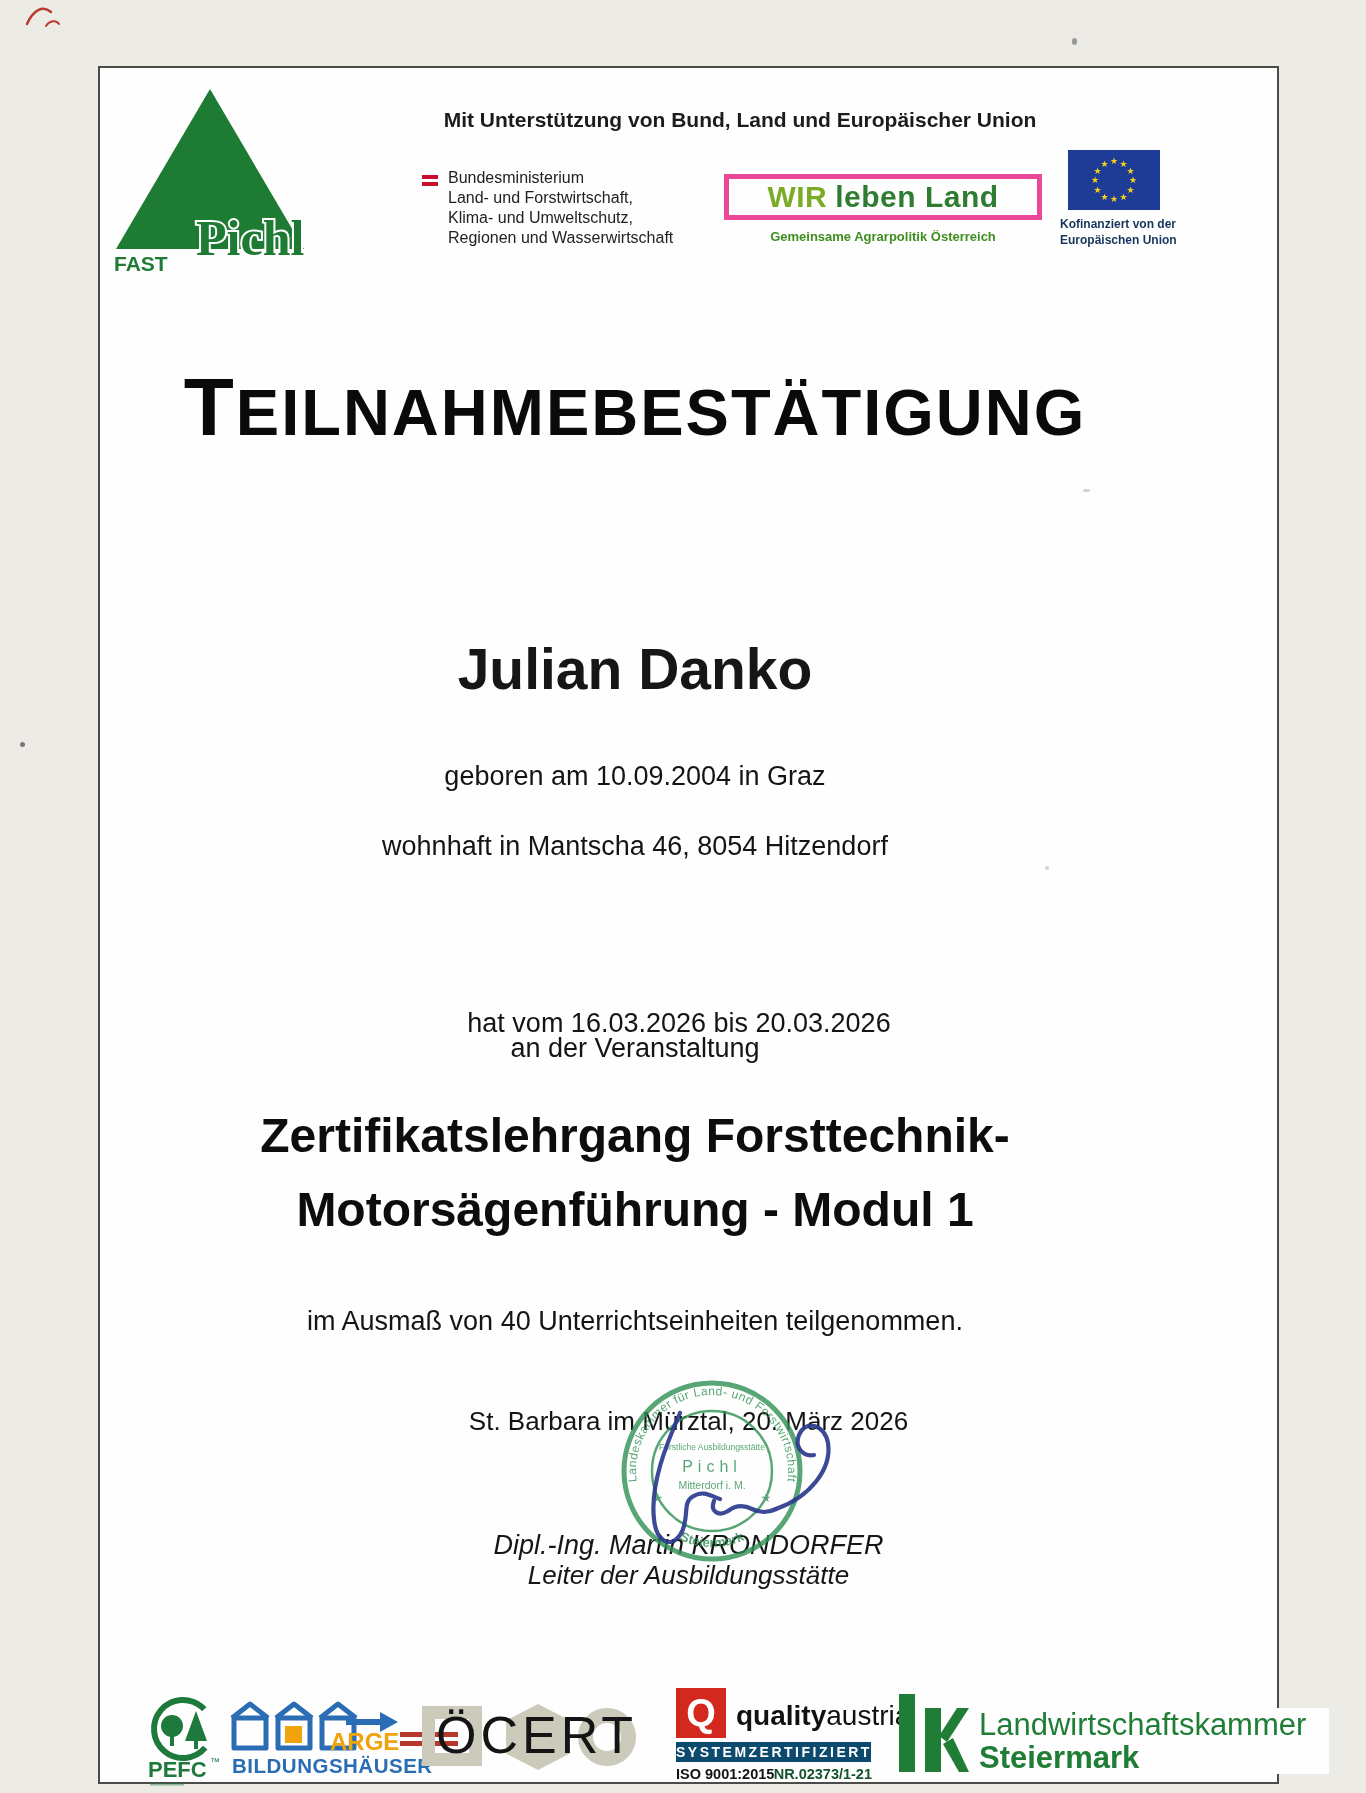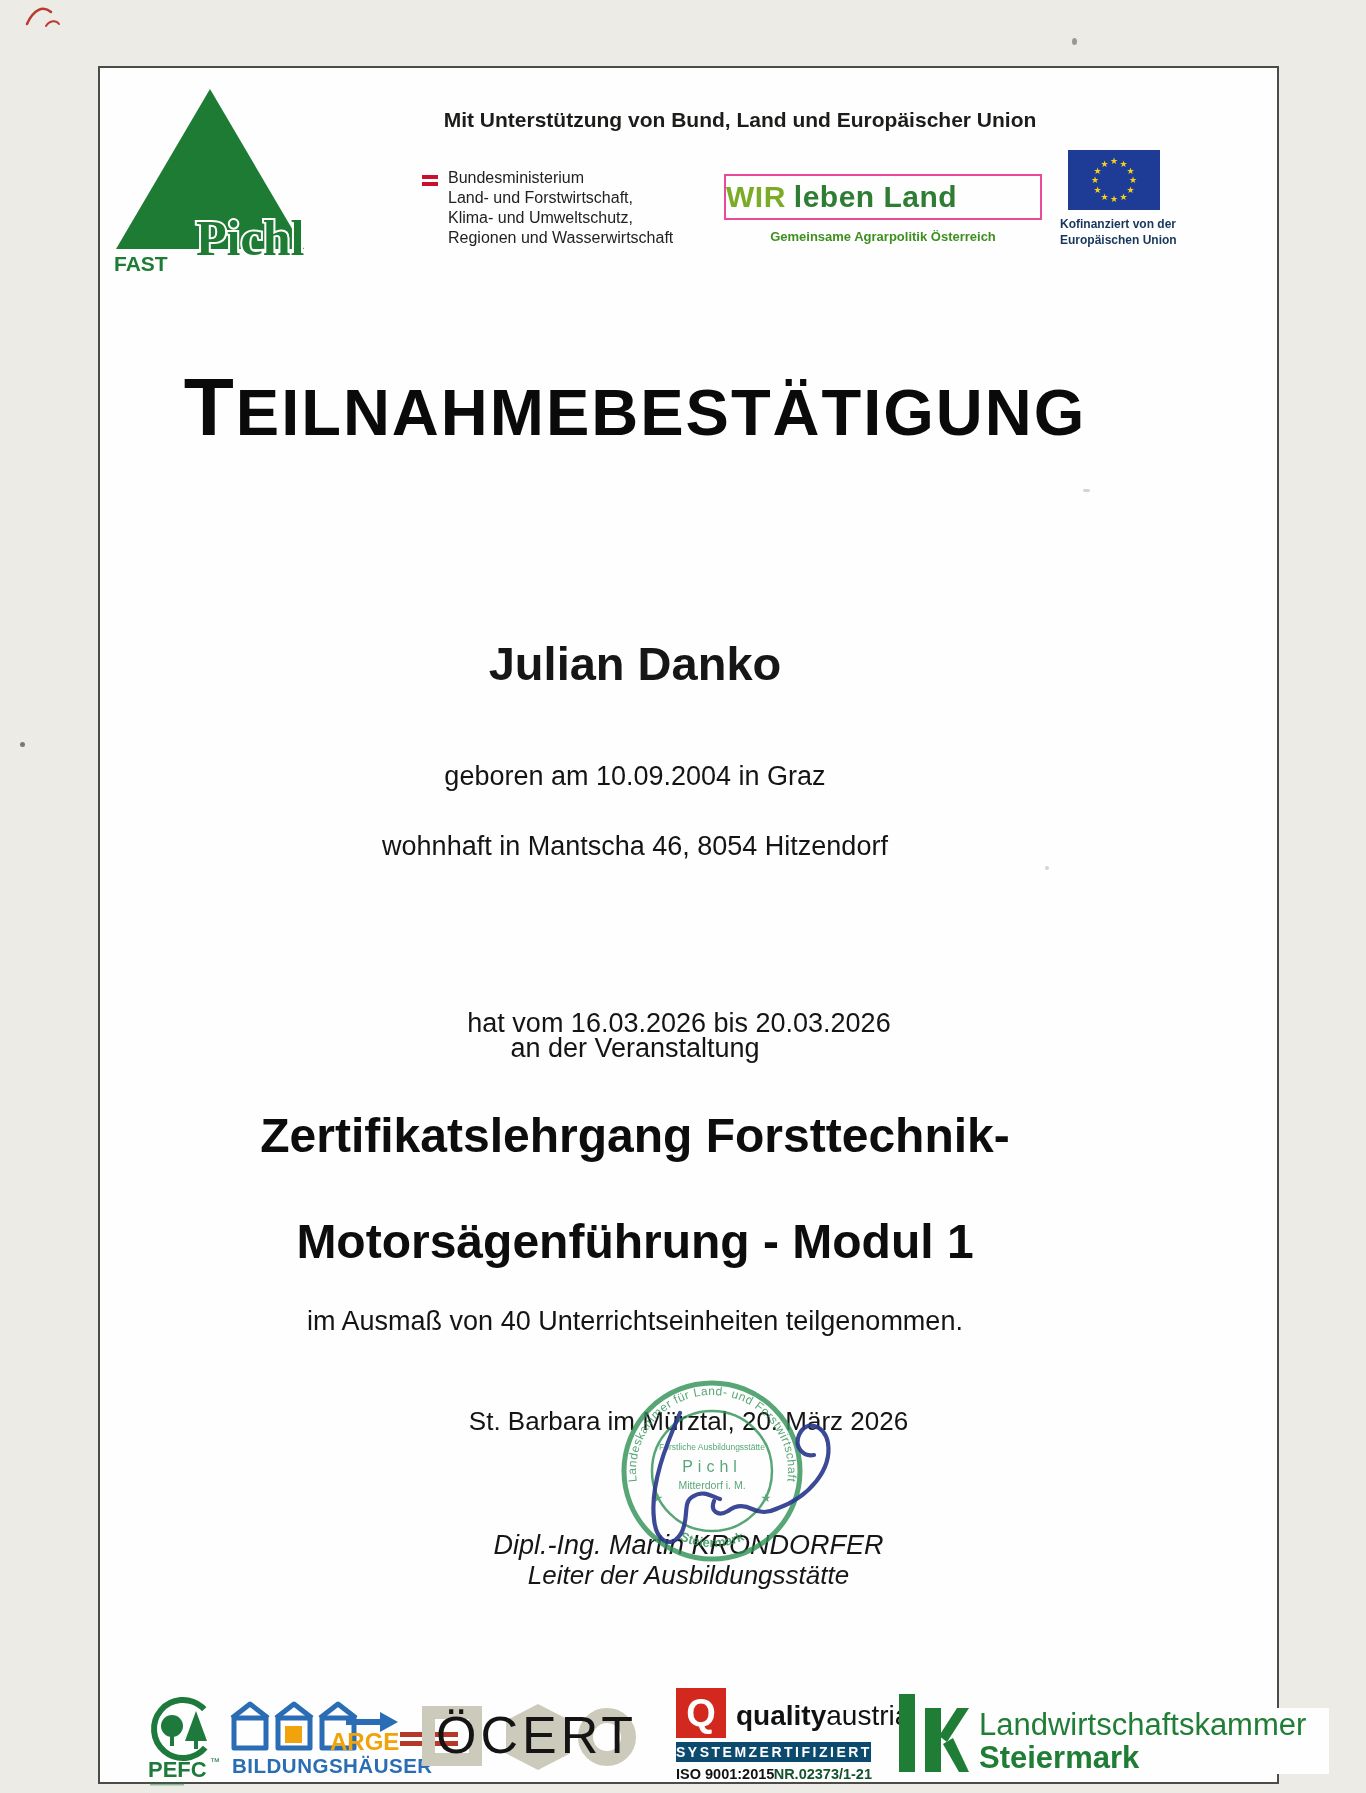--- a/index.html
+++ b/index.html
@@ -15,46 +15,46 @@
     position:absolute;left:98px;top:66px;width:1177px;height:1714px;
     background:#fefefe;border:2px solid #4b4b49;box-sizing:content-box;
   }
   
   .support-line{left:340px;top:40px;width:600px;text-align:center;
     font-size:21px;font-weight:700;color:#1c1c1a;}
   .ministry{left:322px;top:100px;}
   .at-flag{position:absolute;left:0;top:7px;width:16px;height:11px;
     background:linear-gradient(#c8102e 33%,#fff 33%,#fff 66%,#c8102e 66%);}
   .ministry-lines{margin-left:26px;font-size:16px;line-height:20px;color:#222;}
-  .wir-box{left:624px;top:106px;width:318px;height:46px;border:2px solid #ec4899;
-    box-sizing:border-box;display:flex;align-items:center;justify-content:flex-start;
+  .wir-box{left:624px;top:106px;width:318px;height:46px;border:5px solid #ec4899;
+    box-sizing:border-box;display:flex;align-items:center;justify-content:center;
     font-size:30px;font-weight:700;letter-spacing:.5px;}
   .wir-w{color:#7cab28;margin-right:8px;}
   .wir-rest{color:#2e7d33;}
   .wir-sub{left:624px;top:161px;width:318px;text-align:center;
     font-size:13px;font-weight:700;color:#3f8f1f;}
   .eu-flag{left:968px;top:82px;}
   .eu-caption{left:960px;top:148px;font-size:12px;font-weight:700;
     color:#17365d;line-height:16px;}
   .eu-star{font-size:9px;fill:#f7d117;}
   
   .content-line{left:0;width:1070px;text-align:center;}
   .closing-line{left:0;width:1177px;text-align:center;}
   .main-title{top:292px;font-weight:700;color:#0a0a0a;letter-spacing:2px;}
   .main-title .t-init{font-size:82px;}
   .main-title .t-rest{font-size:65px;}
-  .participant-name{top:568px;font-size:47px;font-weight:700;}
+  .participant-name{top:568px;font-size:57px;font-weight:700;}
   .body-line{font-size:27px;color:#141414;}
   .birth-line{top:693px;}
   .residence-line{top:763px;}
   .period-line{top:940px;padding-left:44px;}
   .intro-line{top:965px;}
   .course-line{font-size:48px;font-weight:700;color:#0d0d0d;}
   .course1{top:1040px;}
-  .course2{top:1114px;margin-top:32px;}
+  .course2{top:1114px;}
   .extent-line{top:1238px;}
   .place-date{top:1338px;font-size:26px;z-index:2;}
   .signer-name{top:1462px;font-size:27px;font-style:italic;z-index:2;}
   .signer-role{top:1492px;font-size:26px;font-style:italic;z-index:2;}
   
   .stamp{left:517px;top:1308px;z-index:3;opacity:.8;}
   .stamp text, .stamp textPath{fill:#2f9155;}
   .stamp .ring{stroke:#2f9155;fill:none;}
   .signature{left:470px;top:1335px;z-index:4;opacity:.92;}
   

